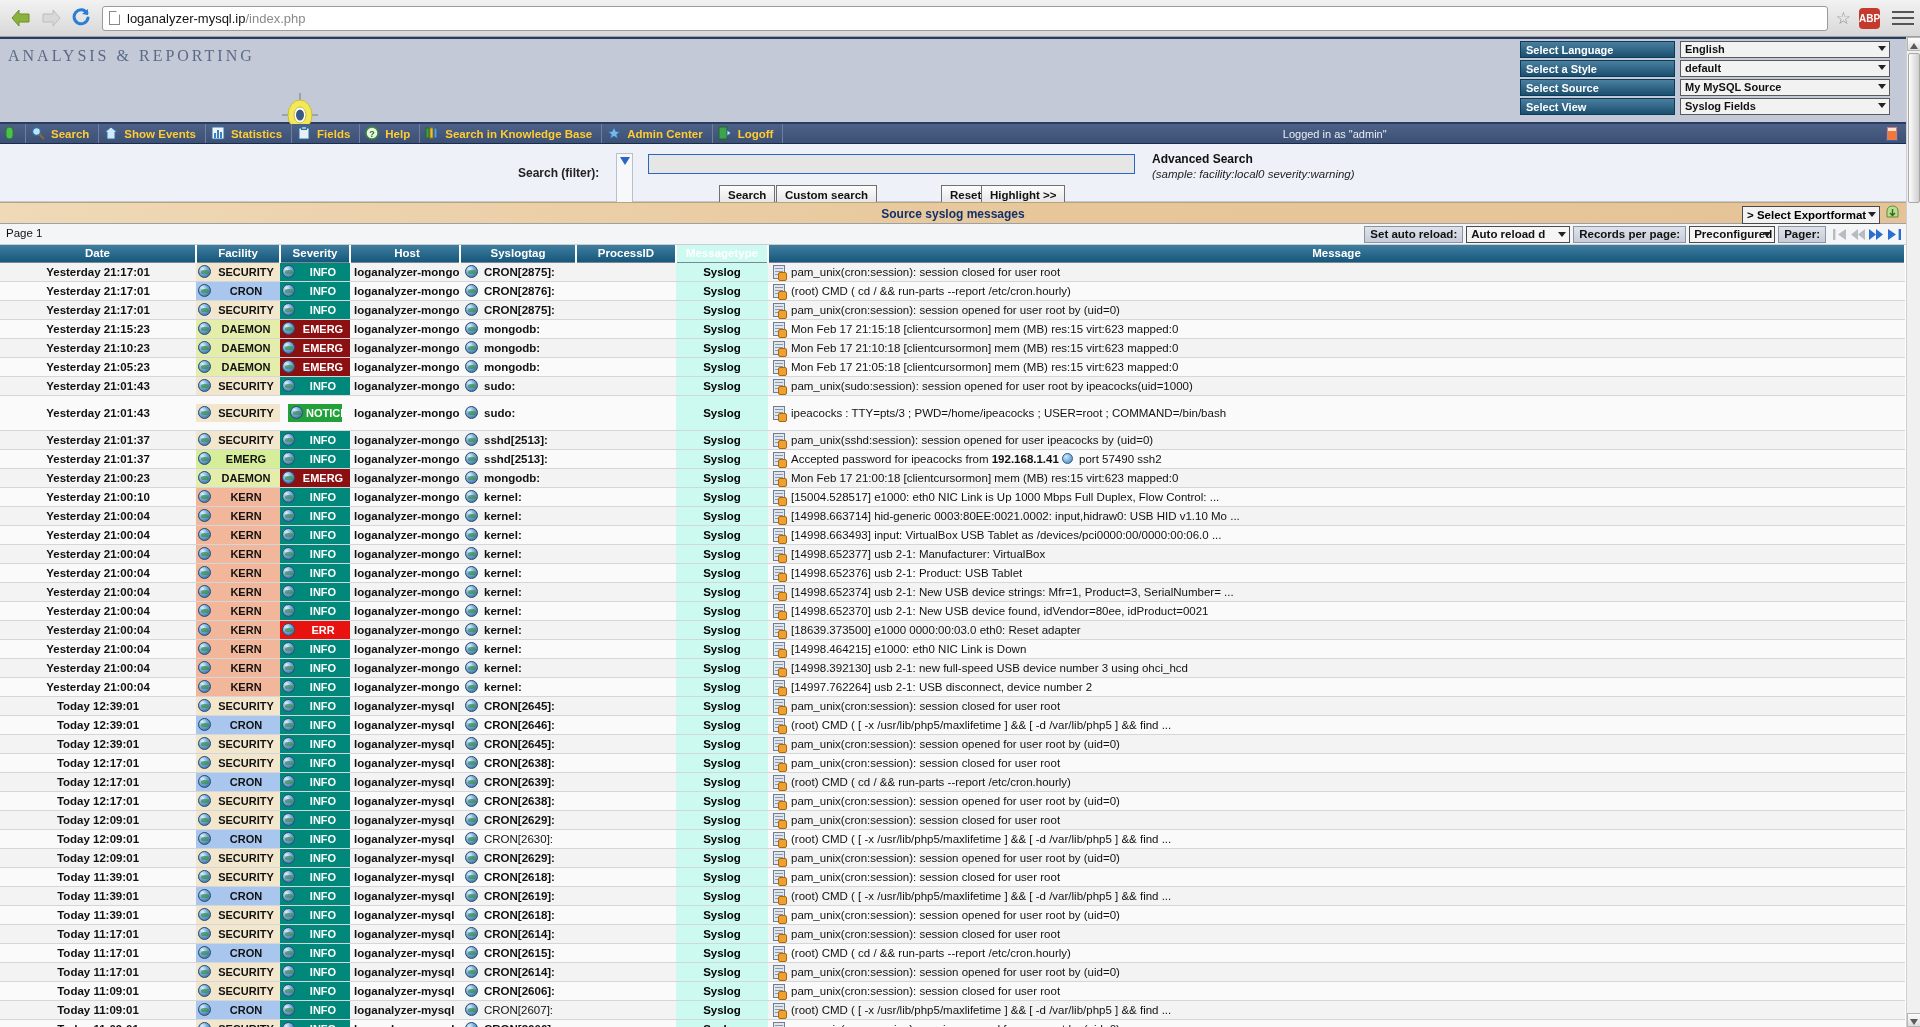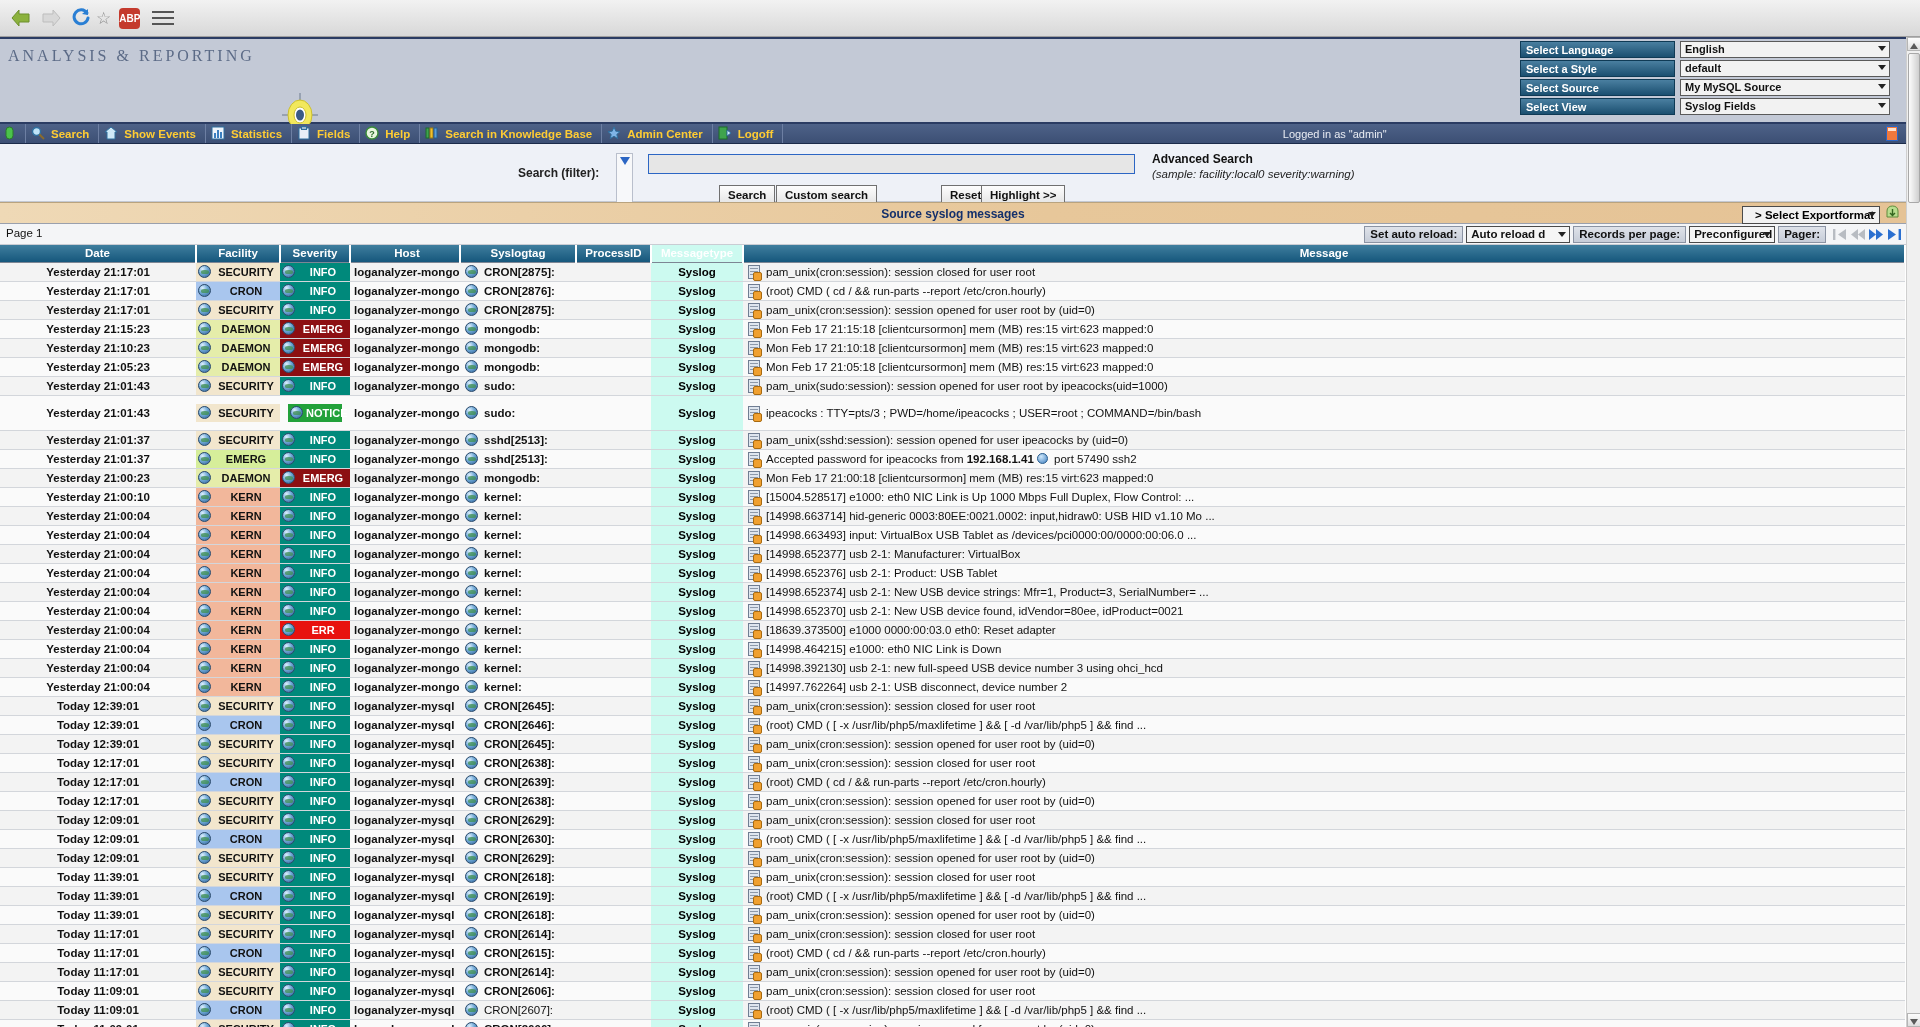--- a/index.html
+++ b/index.html
@@ -271,21 +271,21 @@
   #export-wrap {
     position: absolute; right: 6px; top: 2px;
     display:flex; align-items:center;
   }
   #export-select {
     width: 138px;
     background: #f2f2f2;
     border: 1px solid #4a4a4a;
     font-size: 11.5px;
     font-weight: bold;
-    padding: 0 14px 0 12px;
+    padding: 0 14px 0 4px;
     line-height: 16px;
     position: relative;
     white-space: nowrap;
     overflow: hidden;
     cursor: pointer;
   }
   #export-select .caret{position:absolute;right:3px;top:5px;width:0;height:0;border-left:4px solid transparent;border-right:4px solid transparent;border-top:5px solid #222;}
   #export-icon { margin-left:5px; }
 
   
@@ -348,21 +348,21 @@
     padding: 0 2px;
     vertical-align: middle;
     overflow: hidden;
     white-space: nowrap;
   }
   .c-date   { width: 196px; text-align: center; font-weight: bold; font-size: 11.5px; color:#111;}
   .c-fac    { width: 84px; text-align: center; }
   .c-sev    { width: 70px; text-align: center; }
   .c-host   { width: 110px; text-align: left; font-weight: bold; color:#111; padding-left:4px !important;}
   .c-tag    { width: 116px; text-align: left; }
-  .c-pid    { width: 75px; }
+  .c-pid    { width: 100px; }
   .c-mtype  { width: 92px; text-align: center; font-weight: bold; background:#ccfaf0 !important;}
   .c-msg    { width: auto; text-align: left; }
 
   tr.row-a td { background: #f3f3f3; }
   tr.row-b td { background: #fafafa; }
 
   .badge {
     display: inline-flex;
     align-items: center;
     justify-content: flex-start;
@@ -451,20 +451,25 @@
   <div class="nav-btn">
     <svg width="22" height="20" viewBox="0 0 22 20">
         <path d="M13 2 L20 10 L13 18 L13 14 L3 14 L3 6 L13 6 Z" fill="#d8d8d8" stroke="#bdbdbd" stroke-width="1"></path>
       </svg>
   </div>
   <div class="nav-btn">
     <svg width="20" height="20" viewBox="0 0 20 20">
         <path d="M16 5 A7 7 0 1 0 17 10" stroke="#2a7fd4" stroke-width="3" fill="none" stroke-linecap="round"></path>
         <path d="M17 1 L17 7 L11 6 Z" fill="#2a7fd4"></path>
       </svg>
+  </div>
+  <div class="urlbar">
+    <span class="favicon"></span>
+    <span class="url-host">loganalyzer-mysql.ip</span>
+      <span class="url-path">/index.php</span>
   </div>
   <div class="star-icon">☆</div>
   <div class="abp-icon">ABP</div>
   <div class="hamburger">
       <span></span>
       <span></span>
       <span></span>
     </div>
 </div>
 
@@ -1435,21 +1440,21 @@
                 <span class="blabel">CRON</span>
               </span></td>
             <td class="c-sev" style="padding:0;"><span class="badge sev-badge" style="background:#00897b;">
                 <span class="globe"></span>
                 <span class="blabel">INFO</span>
               </span></td>
             <td class="c-host">loganalyzer-mysql</td>
             <td class="c-tag">
               <span class="msgcell">
                 <span class="globe"></span>
-                <span style="font-weight:bold;color:#111;">CRON[2630]:</span>
+                <span style="font-weight:normal;color:#111;">CRON[2630]:</span>
               </span>
             </td>
             <td class="c-pid"></td>
             <td class="c-mtype">Syslog</td>
             <td class="c-msg">
               <span class="msgcell">
                 <span class="doc-icon"></span>
                 <span class="msgtext">(root) CMD ( [ -x /usr/lib/php5/maxlifetime ] &amp;&amp; [ -d /var/lib/php5 ] &amp;&amp; find ...</span>
               </span>
             </td>

